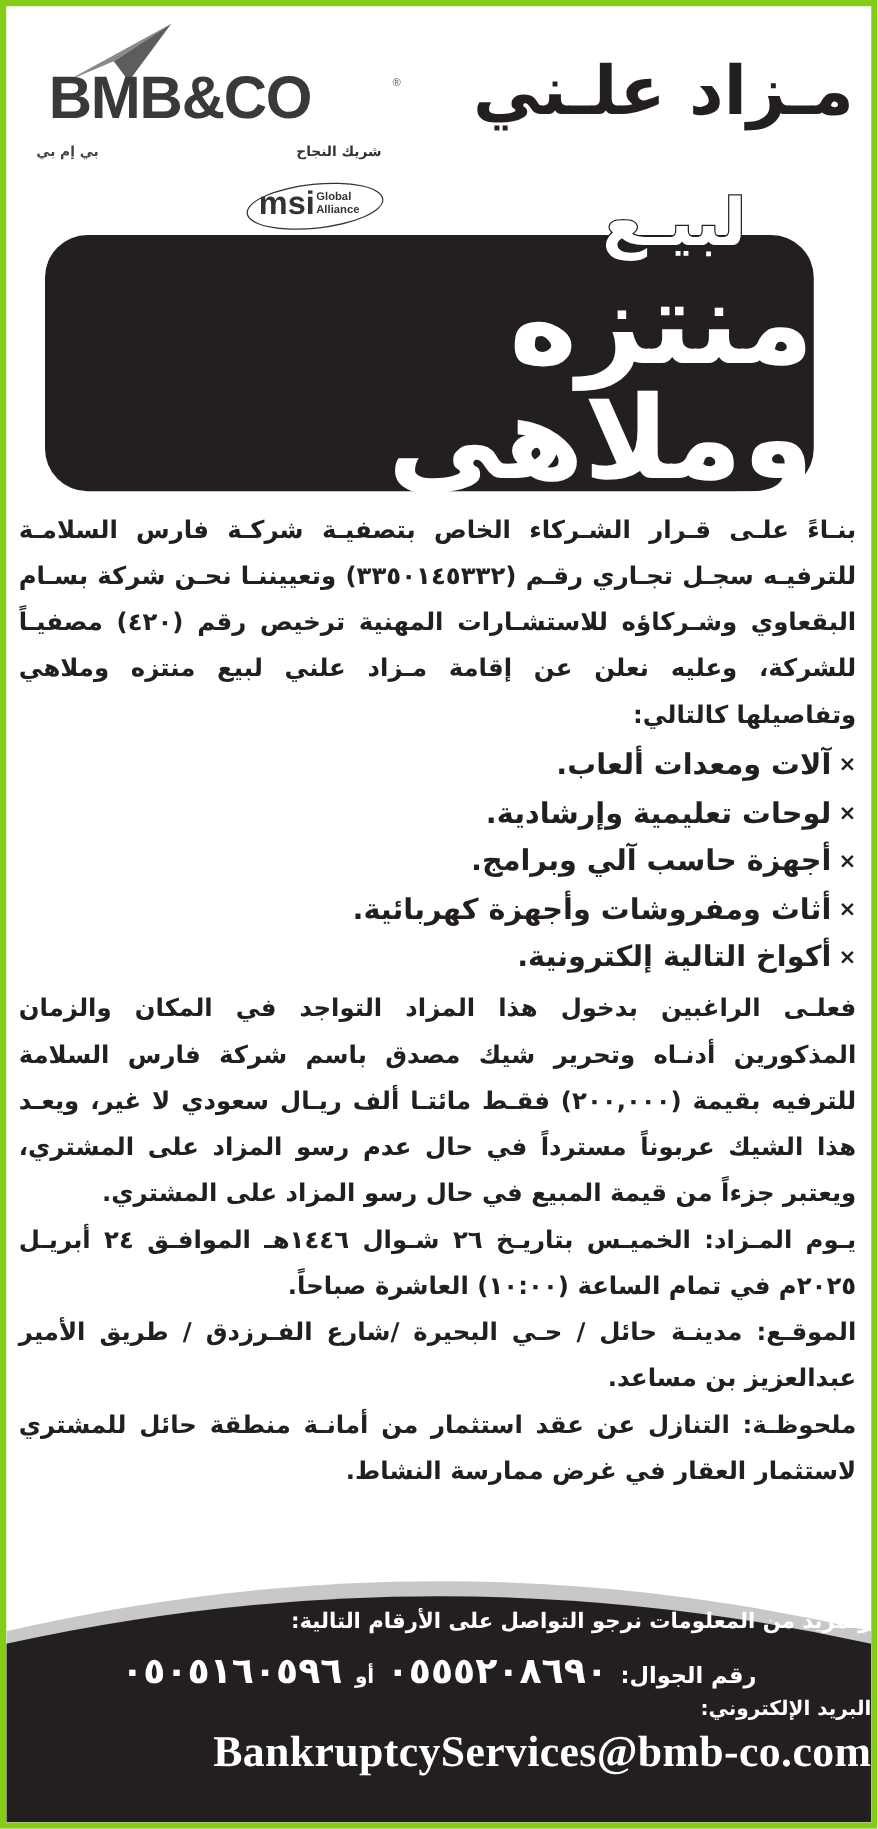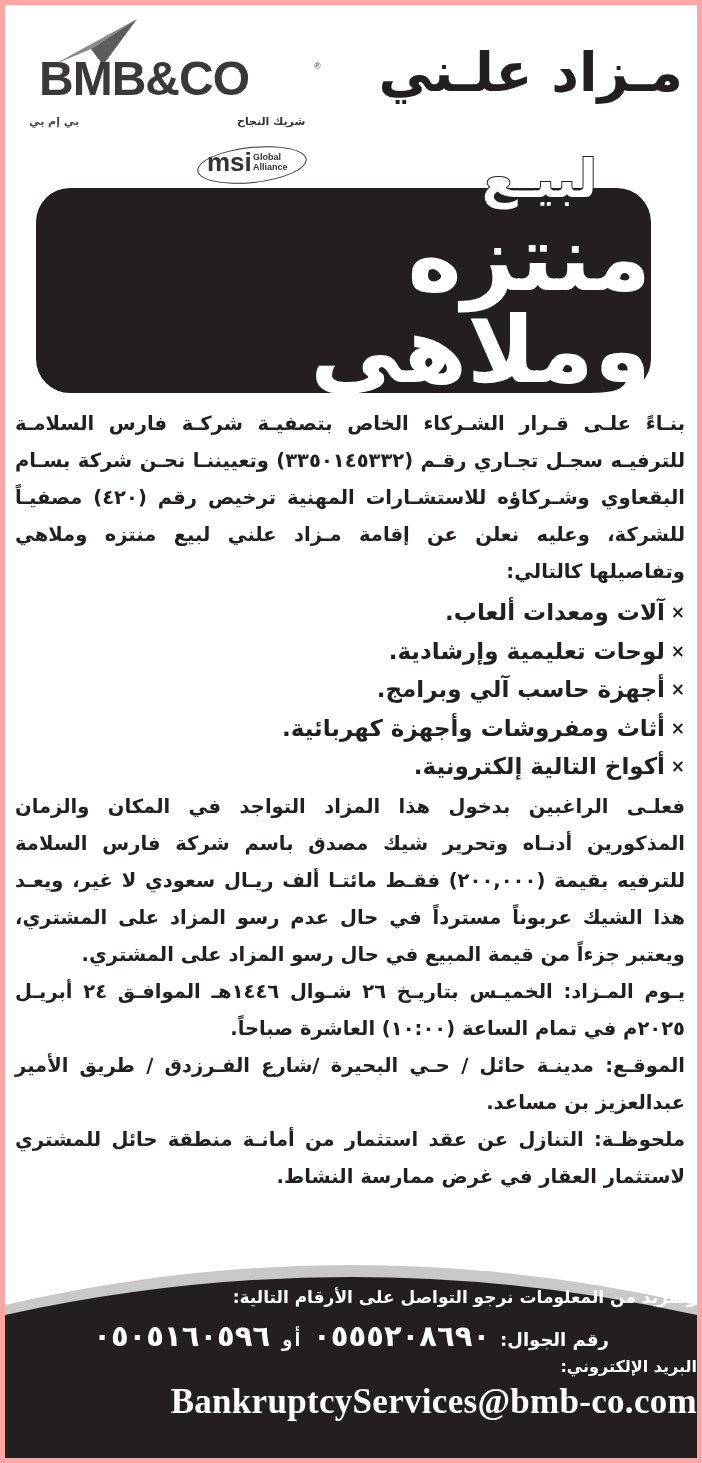--- a/index.html
+++ b/index.html
@@ -2,21 +2,21 @@
 <html><head>
   <meta charset="utf-8">
   <style>
     * { box-sizing: border-box; margin: 0; padding: 0; }
     html, body { width: 702px; height: 1463px; background: #ffffff; overflow: hidden; }
     body { font-family: "DejaVu Sans", sans-serif; color: #231f20; }
 
     .ad {
       position: relative;
       width: 702px; height: 1463px;
-      border: 5px solid #fca5a5;
+      border: 5px solid #84cc16;
       background: #ffffff;
       overflow: hidden;
     }
 
     
     .logo-block { position: absolute; left: 12px; top: 10px; width: 300px; height: 120px; }
     .logo-plane {
       position: absolute; left: 36px; top: 4px; width: 84px; height: 46px;
     }
     .logo-word {
@@ -104,21 +104,21 @@
       position: absolute; left: 0; right: 0; top: 40px;
       direction: rtl; text-align: right; color: #ffffff;
     }
     .footer-intro { font-size: 17px; font-weight: 700; line-height: 28px; }
     .phones {
       display: flex; align-items: baseline; justify-content: center; gap: 10px;
       margin-top: 8px; font-weight: 900;
     }
     .phones .lbl { font-size: 18px; }
     .phones .num { font-size: 29px; letter-spacing: 5px; }
-    .phones .or { font-size: 19px; font-family: Liberation Mono, monospace; }
+    .phones .or { font-size: 16px; }
     .email-label { font-size: 16px; font-weight: 700; margin-top: 4px; }
     .email {
       direction: ltr; font-family: "Liberation Serif", serif; font-weight: 700;
       font-size: 35px; line-height: 44px; margin-top: 4px; letter-spacing: 0.3px;
     }
   </style>
 </head>
 <body>
 
 <div class="ad">

